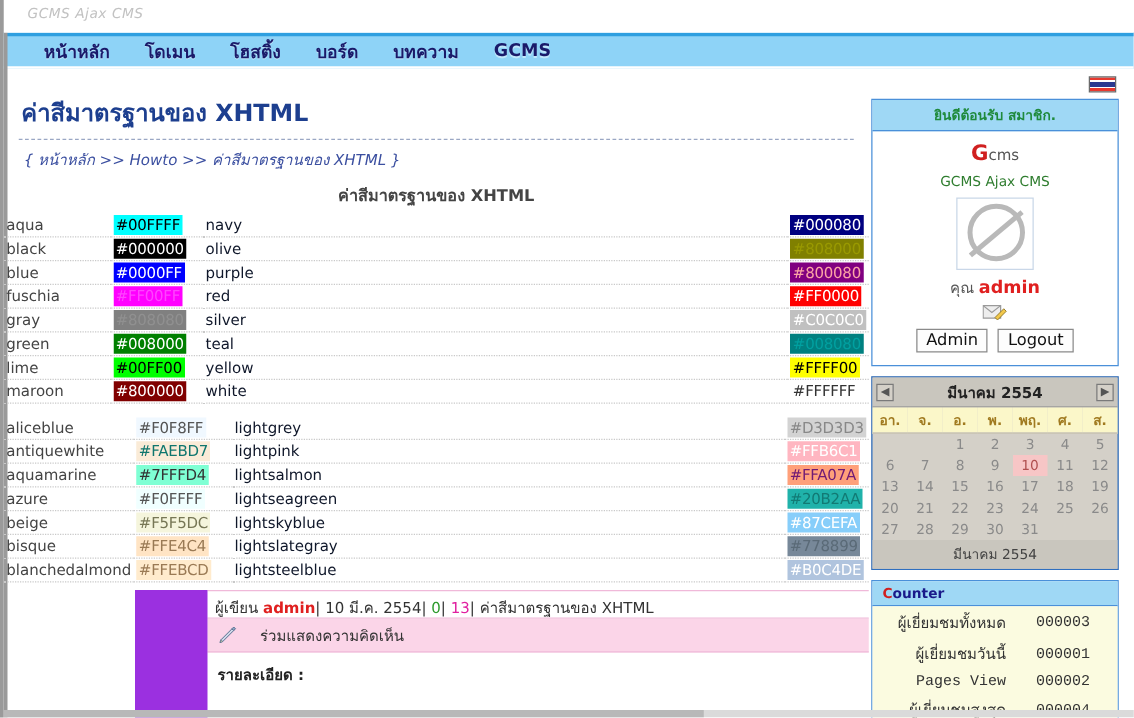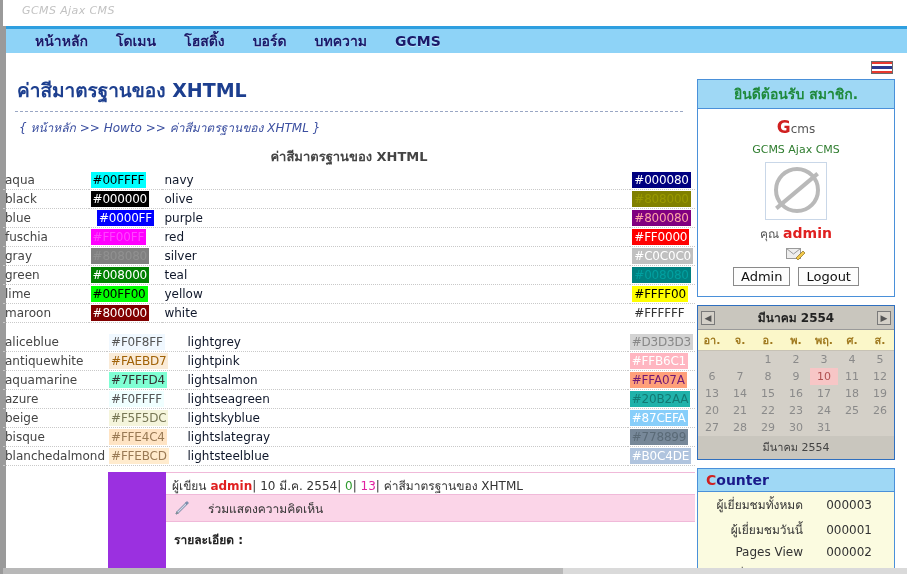--- a/index.html
+++ b/index.html
@@ -113,21 +113,21 @@
   .detail-row {
     margin-left:163px; padding: 8px 0 4px 8px; font-weight:bold; color:#222;
   }
   .pencil { width:16px; height:16px; display:inline-block; position:relative; }
 
   
   .sidebar { position:absolute; left:694px; top:24px; width:198px; }
   .panel { border:1px solid #4a90d9; background:#fff; margin-bottom:8px; }
   .panel-head {
     background:#9fd8f5; color:#1f8a3c; font-weight:bold; text-align:center;
-    padding: 3px 0; font-size: 14px; border-bottom:1px solid #4a90d9;
+    padding: 3px 0; font-size: 11px; border-bottom:1px solid #4a90d9;
   }
   .panel-head.left { text-align:left; padding-left:8px; color:#1a1a8a; }
   .panel-head.left .c-red { color:#d02020; }
   .panel-body { padding: 6px 4px 8px 4px; text-align:center; }
   .brand { font-size: 15px; color:#1a1a8a; margin: 2px 0 2px 0; }
   .brand .g { color:#d02020; font-weight:bold; font-size:17px; }
   .brand .cms { font-size:12px; color:#555; }
   .brand-sub { color:#2f7d2f; font-size:11px; margin-top:6px; }
   .avatar {
     width:62px; height:58px; margin: 6px auto 2px auto;
@@ -164,21 +164,21 @@
   table.cal { width:100%; border-collapse:collapse; font-size:11px; }
   table.cal th {
     background:#fbf7c9; color:#a07a20; font-weight:bold; padding:1px 0; font-size:11px;
     border-bottom:1px solid #c7c2b5;
   }
   table.cal td { text-align:center; color:#8a8a8a; padding:2px 0; width:14.28%; }
   table.cal td.today { background:#f7c6c6; color:#b05050; position:relative; }
   .cal-foot { text-align:center; font-size:11px; color:#444; padding:2px 0 3px 0; background:#c9c6be; }
   
   table.cnt { width:100%; border-collapse:collapse; font-size:12px; background:#fbfbe0; }
-  table.cnt td { padding:3px 6px; color:#333; }
+  table.cnt td { padding:3px 6px; color:#333;font-family:Liberation Mono, monospace; }
   table.cnt td.num { text-align:right; padding-right:22px; color:#333; }
   table.cnt td.lbl { text-align:right; padding-right:8px; }
   .sb-bottom {
     position:absolute; left:0; bottom:0; width:907px; height:6px; background:#dadada;
   }
   .sb-bottom .thumb { height:6px; width:560px; background:#b8b8b8; }
   .leftstripe { position:absolute; left:0; top:0; width:3px; height:574px; background:#9a9a9a; }
 </style>
 </head>
 <body>
@@ -229,21 +229,21 @@
               <td class="cval2"><span class="sw" style="background: rgb(0, 0, 128); color: rgb(255, 255, 255);">#000080</span></td>
             </tr>
             <tr>
               <td class="cname" style="width: 92px;">black</td>
               <td class="cval" style="width: 76px;"><span class="sw" style="background: rgb(0, 0, 0); color: rgb(255, 255, 255);">#000000</span></td>
               <td class="cname2" style="width: 545px;">olive</td>
               <td class="cval2"><span class="sw" style="background: rgb(128, 128, 0); color: rgb(153, 153, 0);">#808000</span></td>
             </tr>
             <tr>
               <td class="cname" style="width: 92px;">blue</td>
-              <td class="cval" style="width: 76px; text-align: center;"><span class="sw" style="background: rgb(0, 0, 255); color: rgb(255, 255, 255);">#0000FF</span></td>
+              <td class="cval" style="width: 76px;"><span class="sw" style="background: rgb(0, 0, 255); color: rgb(255, 255, 255);">#0000FF</span></td>
               <td class="cname2" style="width: 545px;">purple</td>
               <td class="cval2"><span class="sw" style="background: rgb(128, 0, 128); color: #fca5a5;">#800080</span></td>
             </tr>
             <tr>
               <td class="cname" style="width: 92px;">fuschia</td>
               <td class="cval" style="width: 76px;"><span class="sw" style="background: rgb(255, 0, 255); color: rgb(255, 68, 255);">#FF00FF</span></td>
               <td class="cname2" style="width: 545px;">red</td>
               <td class="cval2"><span class="sw" style="background: rgb(255, 0, 0); color: rgb(255, 255, 255);">#FF0000</span></td>
             </tr>
             <tr>
@@ -276,21 +276,21 @@
       <table class="ctab" style="margin-top:10px;">
         <tbody id="ext-body">
             <tr>
               <td class="cname" style="width: 104px;">aliceblue</td>
               <td class="cval" style="width: 82px;"><span class="sw" style="background: rgb(240, 248, 255); color: rgb(85, 85, 85);">#F0F8FF</span></td>
               <td class="cname2" style="width: 527px;">lightgrey</td>
               <td class="cval2"><span class="sw" style="background: rgb(211, 211, 211); color: rgb(136, 136, 136);">#D3D3D3</span></td>
             </tr>
             <tr>
               <td class="cname" style="width: 104px;">antiquewhite</td>
-              <td class="cval" style="width: 82px;"><span class="sw" style="background: rgb(250, 235, 215); color: #a16207;">#FAEBD7</span></td>
+              <td class="cval" style="width: 82px;"><span class="sw" style="background: rgb(250, 235, 215); color: #0f766e;">#FAEBD7</span></td>
               <td class="cname2" style="width: 527px;">lightpink</td>
               <td class="cval2"><span class="sw" style="background: rgb(255, 182, 193); color: rgb(255, 255, 255);">#FFB6C1</span></td>
             </tr>
             <tr>
               <td class="cname" style="width: 104px;">aquamarine</td>
               <td class="cval" style="width: 82px;"><span class="sw" style="background: rgb(127, 255, 212); color: rgb(51, 51, 51);">#7FFFD4</span></td>
               <td class="cname2" style="width: 527px;">lightsalmon</td>
               <td class="cval2"><span class="sw" style="background: rgb(255, 160, 122); color: #701a75;">#FFA07A</span></td>
             </tr>
             <tr>

